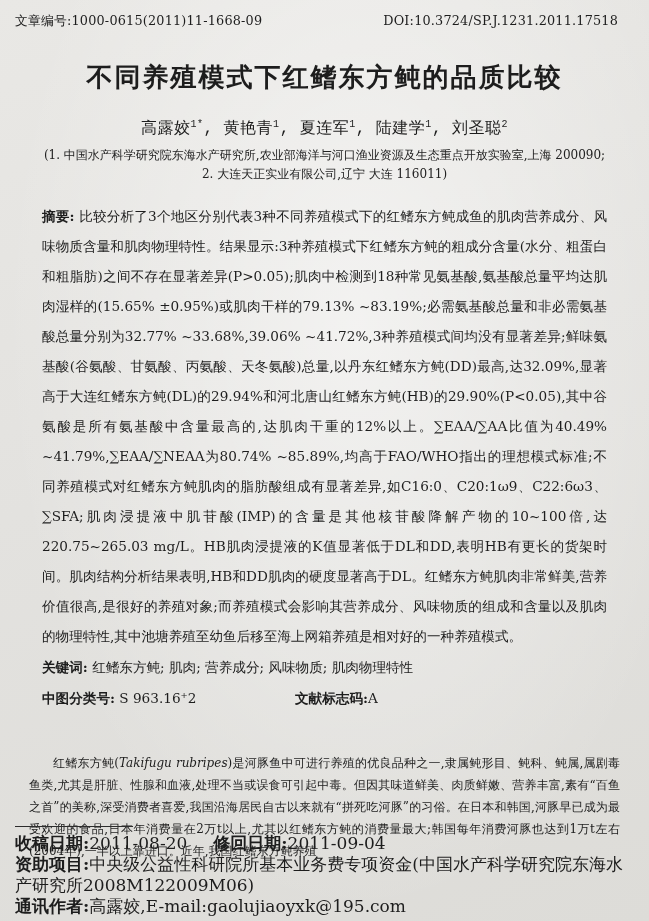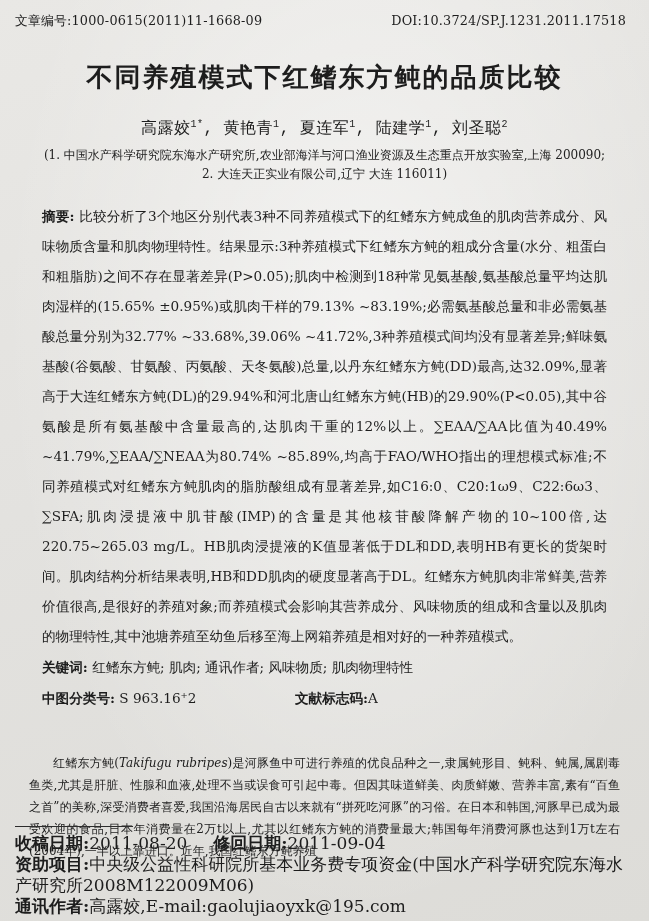--- a/index.html
+++ b/index.html
@@ -10,21 +10,21 @@
     box-sizing:border-box;
     background:
       radial-gradient(ellipse at 55% 35%, rgba(255,255,255,.55), rgba(0,0,0,0) 70%),
       linear-gradient(160deg,#e9e8e5 0%, #e3e2df 45%, #dddcd8 100%);
     color:#1d1d1d;
     font-family:"DejaVu Serif","Liberation Serif",serif;
     overflow:hidden;
   }
   .hdr{
     display:flex;justify-content:space-between;
-    padding:13px 23px 0 15px;
+    padding:13px 31px 0 15px;
     font-size:12.8px;letter-spacing:.2px;
   }
   .title{
     margin:30px 0 0 0;
     text-align:center;
     font-size:26px;font-weight:700;letter-spacing:2px;
   }
   .authors{
     margin-top:23px;text-align:center;
     font-size:16px;letter-spacing:.5px;font-family:Liberation Mono, monospace;
@@ -86,21 +86,21 @@
     <div>2. 大连天正实业有限公司,辽宁 大连  116011)</div>
   </div>
 
   <div class="abswrap">
     <div>
       <span class="b">摘要:</span>
       <span>比较分析了3个地区分别代表3种不同养殖模式下的红鳍东方鲀成鱼的肌肉营养成分、风味物质含量和肌肉物理特性。结果显示:3种养殖模式下红鳍东方鲀的粗成分含量(水分、粗蛋白和粗脂肪)之间不存在显著差异(P&gt;0.05);肌肉中检测到18种常见氨基酸,氨基酸总量平均达肌肉湿样的(15.65% ±0.95%)或肌肉干样的79.13% ~83.19%;必需氨基酸总量和非必需氨基酸总量分别为32.77% ~33.68%,39.06% ~41.72%,3种养殖模式间均没有显著差异;鲜味氨基酸(谷氨酸、甘氨酸、丙氨酸、天冬氨酸)总量,以丹东红鳍东方鲀(DD)最高,达32.09%,显著高于大连红鳍东方鲀(DL)的29.94%和河北唐山红鳍东方鲀(HB)的29.90%(P&lt;0.05),其中谷氨酸是所有氨基酸中含量最高的,达肌肉干重的12%以上。∑EAA/∑AA比值为40.49% ~41.79%,∑EAA/∑NEAA为80.74% ~85.89%,均高于FAO/WHO指出的理想模式标准;不同养殖模式对红鳍东方鲀肌肉的脂肪酸组成有显著差异,如C16:0、C20:1ω9、C22:6ω3、∑SFA;肌肉浸提液中肌苷酸(IMP)的含量是其他核苷酸降解产物的10~100倍,达220.75~265.03 mg/L。HB肌肉浸提液的K值显著低于DL和DD,表明HB有更长的货架时间。肌肉结构分析结果表明,HB和DD肌肉的硬度显著高于DL。红鳍东方鲀肌肉非常鲜美,营养价值很高,是很好的养殖对象;而养殖模式会影响其营养成分、风味物质的组成和含量以及肌肉的物理特性,其中池塘养殖至幼鱼后移至海上网箱养殖是相对好的一种养殖模式。</span>
     </div>
     <div class="kwline">
       <span class="b">关键词:</span>
-      <span>红鳍东方鲀; 肌肉; 通讯作者; 风味物质; 肌肉物理特性</span>
+      <span>红鳍东方鲀; 肌肉; 营养成分; 风味物质; 肌肉物理特性</span>
     </div>
     <div class="clcline">
       <span class="b">中图分类号:</span>
       <span>S 963.16⁺2</span>
       <span class="clc-gap"></span>
       <span class="b">文献标志码:</span><span>A</span>
     </div>
   </div>
 
   <div class="bodycols">

